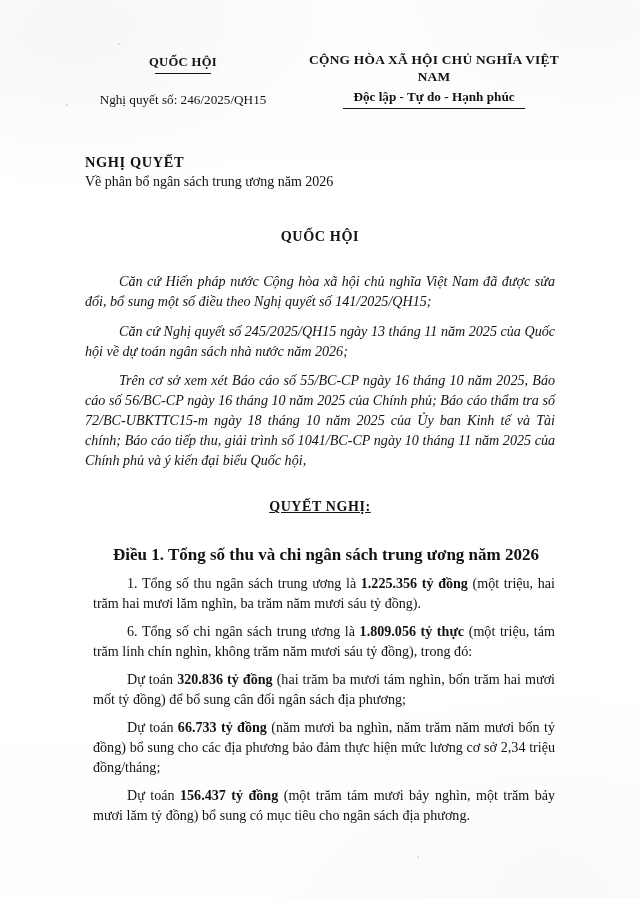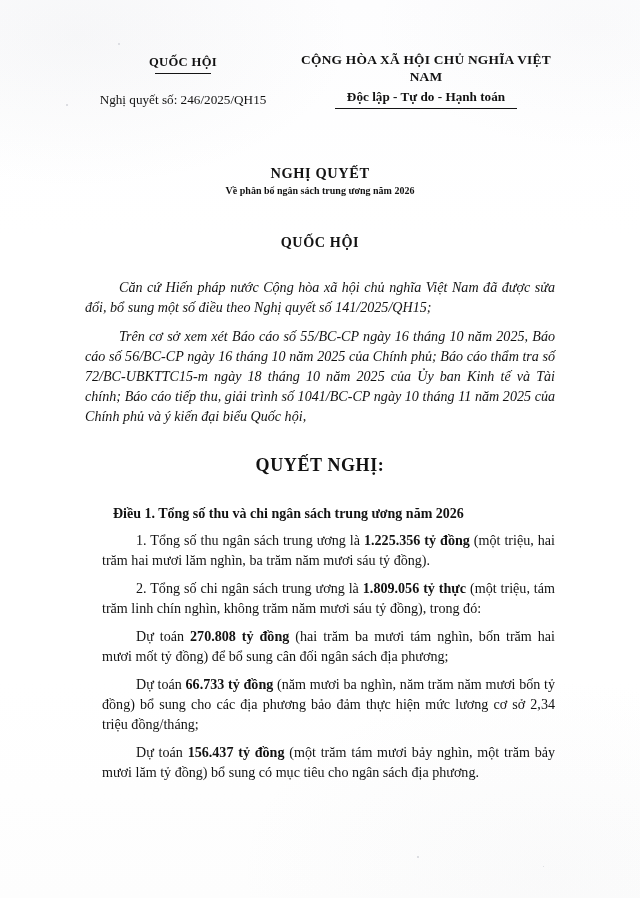--- a/index.html
+++ b/index.html
@@ -50,21 +50,21 @@
   }
   .hdr-left {
     position: absolute;
     left: 0;
     top: 0;
     width: 196px;
     text-align: center;
   }
   .hdr-right {
     position: absolute;
-    left: 204px;
+    left: 212px;
     top: 0;
     width: 274px;
     text-align: center;
   }
   .org-name {
     font-weight: bold;
     font-size: 12.6px;
     letter-spacing: .35px;
     line-height: 1.25;
     display: inline-block;
@@ -95,32 +95,32 @@
   }
   .motto-rule {
     width: 182px;
     height: 1.2px;
     background: #151515;
     margin: 2.5px auto 0;
   }
 
   
   .doc-title-block {
-    text-align: center;
-    margin-top: 50px;
+    text-align: left;
+    margin-top: 39px;
   }
   .doc-title {
     font-weight: bold;
     font-size: 14.4px;
     letter-spacing: .6px;
     line-height: 1.35;
   }
   .doc-subtitle {
-    font-weight: bold;
-    font-size: 10px;
+    font-weight: normal;
+    font-size: 14px;
     line-height: 1.35;
     margin-top: 1px;
   }
   .issuer {
     text-align: center;
     font-weight: bold;
     font-size: 14.2px;
     letter-spacing: .6px;
     margin-top: 36px;
   }
@@ -137,38 +137,39 @@
     text-align: justify;
     text-indent: 34px;
     text-justify: inter-word;
   }
   .preamble p:last-child { margin-bottom: 13px; }
 
   
   .resolve {
     text-align: center;
     font-weight: bold;
-    font-size: 18px;
+    font-size: 14px;
     letter-spacing: .6px;
     margin-top: 29px;
+    text-decoration: underline;
   }
 
   
   .article {
     margin-top: 28px;
   }
   .article-heading {
     font-weight: bold;
-    font-size: 14px;
+    font-size: 17px;
     line-height: 1.4;
     text-indent: 28px;
     margin: 0 0 6px 0;
   }
   .para {
-    margin: 0 0 8px 17px;
+    margin: 0 0 8px 8px;
     font-size: 14.1px;
     line-height: 1.42;
     text-align: justify;
     text-indent: 34px;
     text-justify: inter-word;
   }
   .para:last-child { margin-bottom: 0; }
   .para b { font-weight: bold; }
 </style>
 </head>
@@ -184,52 +185,53 @@
 <div class="content">
 
   <div class="doc-header">
     <div class="hdr-left">
       <div class="org-name">QUỐC HỘI</div>
       <div class="org-rule"></div>
       <div class="doc-number">Nghị quyết số: 246/2025/QH15</div>
     </div>
     <div class="hdr-right">
       <div class="nation-name">CỘNG HÒA XÃ HỘI CHỦ NGHĨA VIỆT NAM</div>
-      <div class="motto">Độc lập - Tự do - Hạnh toán</div>
+      <div class="motto">Độc lập - Tự do - Hạnh phúc</div>
       <div class="motto-rule"></div>
     </div>
   </div>
 
   <div class="doc-title-block">
     <div class="doc-title">NGHỊ QUYẾT</div>
     <div class="doc-subtitle">Về phân bổ ngân sách trung ương năm 2026</div>
   </div>
 
   <div class="issuer">QUỐC HỘI</div>
 
   <div class="preamble">
     <p>Căn cứ Hiến pháp nước Cộng hòa xã hội chủ nghĩa Việt Nam đã được sửa đổi, bổ sung một số điều theo Nghị quyết số 141/2025/QH15;</p>
+    <p>Căn cứ Nghị quyết số 245/2025/QH15 ngày 13 tháng 11 năm 2025 của Quốc hội về dự toán ngân sách nhà nước năm 2026;</p>
     <p>Trên cơ sở xem xét Báo cáo số 55/BC-CP ngày 16 tháng 10 năm 2025, Báo cáo số 56/BC-CP ngày 16 tháng 10 năm 2025 của Chính phủ; Báo cáo thẩm tra số 72/BC-UBKTTC15-m ngày 18 tháng 10 năm 2025 của Ủy ban Kinh tế và Tài chính; Báo cáo tiếp thu, giải trình số 1041/BC-CP ngày 10 tháng 11 năm 2025 của Chính phủ và ý kiến đại biểu Quốc hội,</p>
   </div>
 
   <div class="resolve">QUYẾT NGHỊ:</div>
 
   <div class="article">
     <p class="article-heading">Điều 1. Tổng số thu và chi ngân sách trung ương năm 2026</p>
 
     <p class="para">
       <span>1. Tổng số thu ngân sách trung ương là </span><b>1.225.356 tỷ đồng</b><span> (một triệu, hai trăm hai mươi lăm nghìn, ba trăm năm mươi sáu tỷ đồng).</span>
     </p>
 
     <p class="para">
-      <span>2. Tổng số chi ngân sách trung ương là </span><b>1.809.056 tỷ thực</b><span> (một triệu, tám trăm linh chín nghìn, không trăm năm mươi sáu tỷ đồng), trong đó:</span>
-    </p>
-
-    <p class="para">
-      <span>Dự toán </span><b>270.808 tỷ đồng</b><span> (hai trăm ba mươi tám nghìn, bốn trăm hai mươi mốt tỷ đồng) để bổ sung cân đối ngân sách địa phương;</span>
+      <span>6. Tổng số chi ngân sách trung ương là </span><b>1.809.056 tỷ thực</b><span> (một triệu, tám trăm linh chín nghìn, không trăm năm mươi sáu tỷ đồng), trong đó:</span>
+    </p>
+
+    <p class="para">
+      <span>Dự toán </span><b>320.836 tỷ đồng</b><span> (hai trăm ba mươi tám nghìn, bốn trăm hai mươi mốt tỷ đồng) để bổ sung cân đối ngân sách địa phương;</span>
     </p>
 
     <p class="para">
       <span>Dự toán </span><b>66.733 tỷ đồng</b><span> (năm mươi ba nghìn, năm trăm năm mươi bốn tỷ đồng) bổ sung cho các địa phương bảo đảm thực hiện mức lương cơ sở 2,34 triệu đồng/tháng;</span>
     </p>
 
     <p class="para">
       <span>Dự toán </span><b>156.437 tỷ đồng</b><span> (một trăm tám mươi bảy nghìn, một trăm bảy mươi lăm tỷ đồng) bổ sung có mục tiêu cho ngân sách địa phương.</span>
     </p>
   </div>

